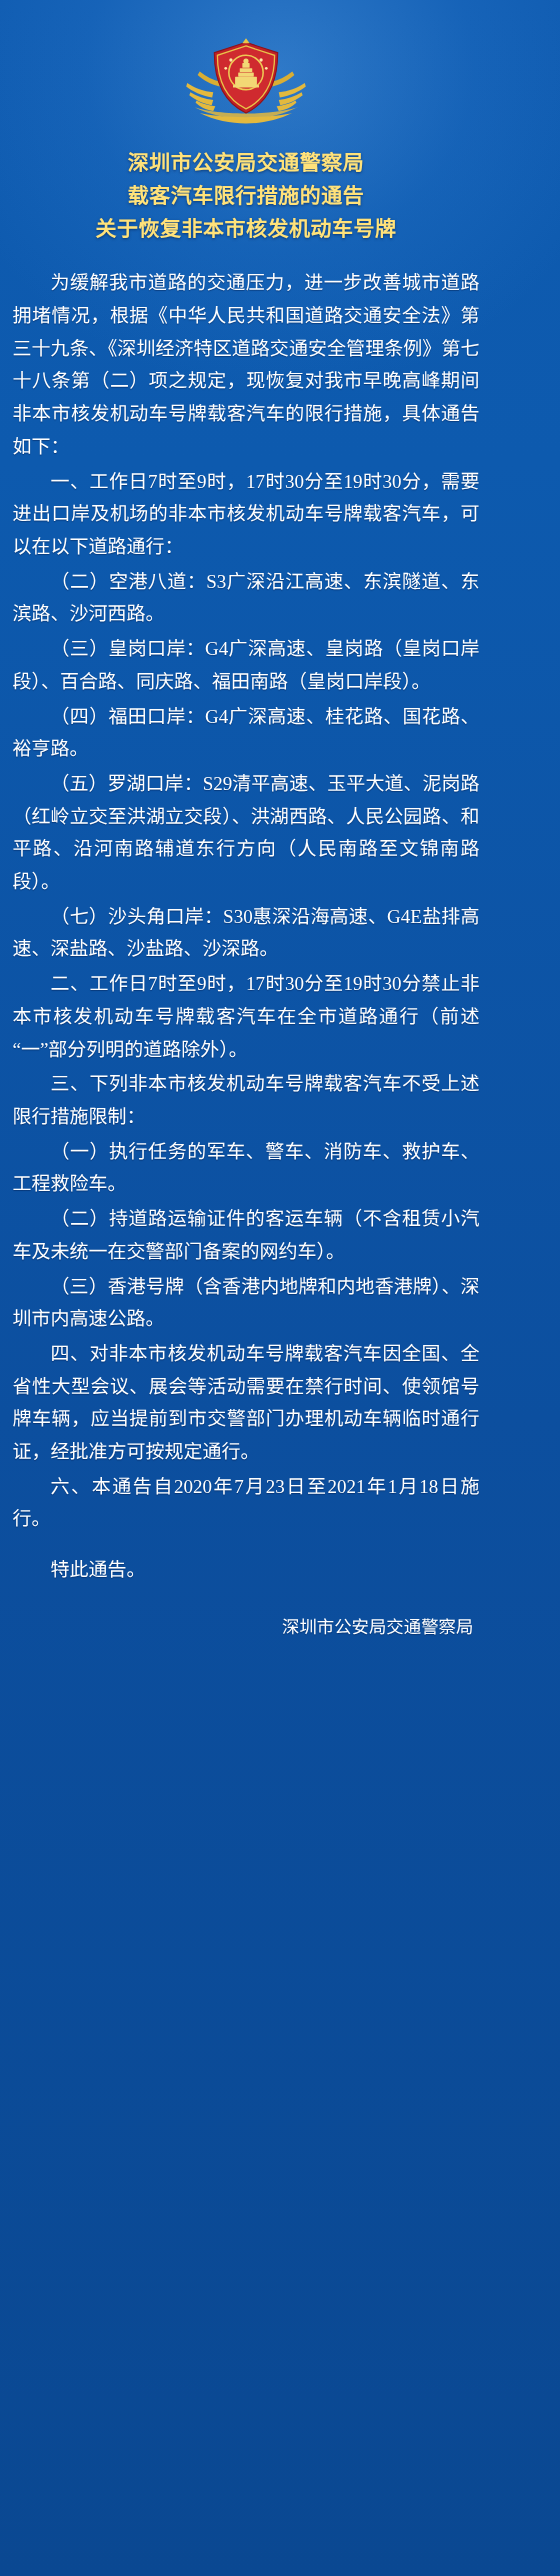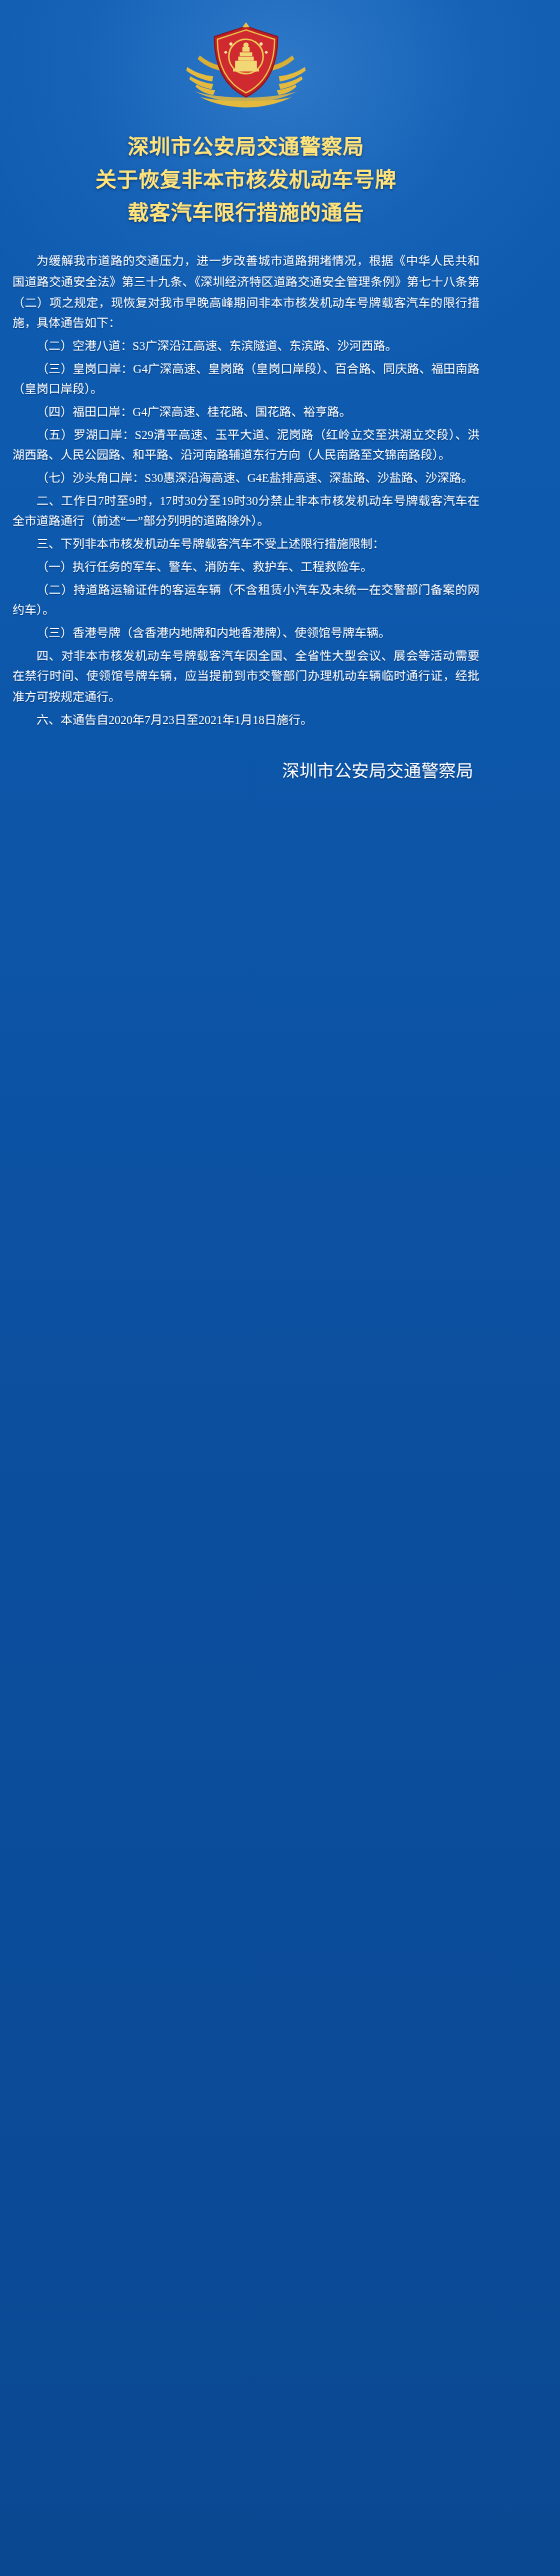--- a/index.html
+++ b/index.html
@@ -25,21 +25,21 @@
     height: 467px;
     transform: translateX(-50%);
     background: radial-gradient(ellipse at 50% 28%, rgba(120,190,255,0.30) 0%, rgba(60,140,225,0.16) 38%, rgba(13,79,158,0.0) 68%);
     pointer-events: none;
   }
 
   .page {
     position: relative;
     width: 492px;
     box-sizing: border-box;
-    padding: 0 0 31px 0;
+    padding: 16px 0 31px 0;
   }
 
   
   .emblem-wrap {
     padding-top: 17.6px;
     display: flex;
     justify-content: center;
   }
   .emblem {
     position: relative;
@@ -60,21 +60,21 @@
     letter-spacing: 0.5px;
     text-shadow: 0 1px 2.6px rgba(0,20,60,0.55);
   }
   .title-line { display: block; }
 
   
   .body-block {
     margin: 21px auto 4px auto;
     width: 467px;
     color: #ffffff;
-    font-size: 12px;
+    font-size: 19px;
     line-height: 1.72;
     text-align: justify;
     text-justify: inter-ideograph;
     text-shadow: 0 0.5px 1px rgba(0,25,70,0.45);
   }
   .para {
     margin: 0 0 2.1px 0;
     text-indent: 2em;
   }
   .sig-block {
@@ -137,38 +137,40 @@
           <circle cx="164" cy="66" r="2.6"></circle>
         </g>
 
         <path d="M125 8 l 7 10 l -14 0 z" fill="#e8c349"></path>
       </svg>
     </div>
   </div>
 
   <div class="title-block">
     <span class="title-line">深圳市公安局交通警察局</span>
+    <span class="title-line">载客汽车限行措施的通告</span>
     <span class="title-line">关于恢复非本市核发机动车号牌</span>
-    <span class="title-line">载客汽车限行措施的通告</span>
   </div>
 
   <div class="body-block">
     <p class="para">为缓解我市道路的交通压力，进一步改善城市道路拥堵情况，根据《中华人民共和国道路交通安全法》第三十九条、《深圳经济特区道路交通安全管理条例》第七十八条第（二）项之规定，现恢复对我市早晚高峰期间非本市核发机动车号牌载客汽车的限行措施，具体通告如下：</p>
+    <p class="para">一、工作日7时至9时，17时30分至19时30分，需要进出口岸及机场的非本市核发机动车号牌载客汽车，可以在以下道路通行：</p>
     <p class="para">（二）空港八道：S3广深沿江高速、东滨隧道、东滨路、沙河西路。</p>
     <p class="para">（三）皇岗口岸：G4广深高速、皇岗路（皇岗口岸段）、百合路、同庆路、福田南路（皇岗口岸段）。</p>
     <p class="para">（四）福田口岸：G4广深高速、桂花路、国花路、裕亨路。</p>
     <p class="para">（五）罗湖口岸：S29清平高速、玉平大道、泥岗路（红岭立交至洪湖立交段）、洪湖西路、人民公园路、和平路、沿河南路辅道东行方向（人民南路至文锦南路段）。</p>
     <p class="para">（七）沙头角口岸：S30惠深沿海高速、G4E盐排高速、深盐路、沙盐路、沙深路。</p>
     <p class="para">二、工作日7时至9时，17时30分至19时30分禁止非本市核发机动车号牌载客汽车在全市道路通行（前述“一”部分列明的道路除外）。</p>
     <p class="para">三、下列非本市核发机动车号牌载客汽车不受上述限行措施限制：</p>
     <p class="para">（一）执行任务的军车、警车、消防车、救护车、工程救险车。</p>
     <p class="para">（二）持道路运输证件的客运车辆（不含租赁小汽车及未统一在交警部门备案的网约车）。</p>
-    <p class="para">（三）香港号牌（含香港内地牌和内地香港牌）、使领馆号牌车辆。</p>
+    <p class="para">（三）香港号牌（含香港内地牌和内地香港牌）、深圳市内高速公路。</p>
     <p class="para">四、对非本市核发机动车号牌载客汽车因全国、全省性大型会议、展会等活动需要在禁行时间、使领馆号牌车辆，应当提前到市交警部门办理机动车辆临时通行证，经批准方可按规定通行。</p>
     <p class="para">六、本通告自2020年7月23日至2021年1月18日施行。</p>
+    <p class="para" style="margin-top:17.6px;">特此通告。</p>
   </div>
 
   <div class="sig-block">
     <span class="sig-line">深圳市公安局交通警察局</span>
   </div>
 
   <div class="spacer-tail"></div>
 </div>
 
 

